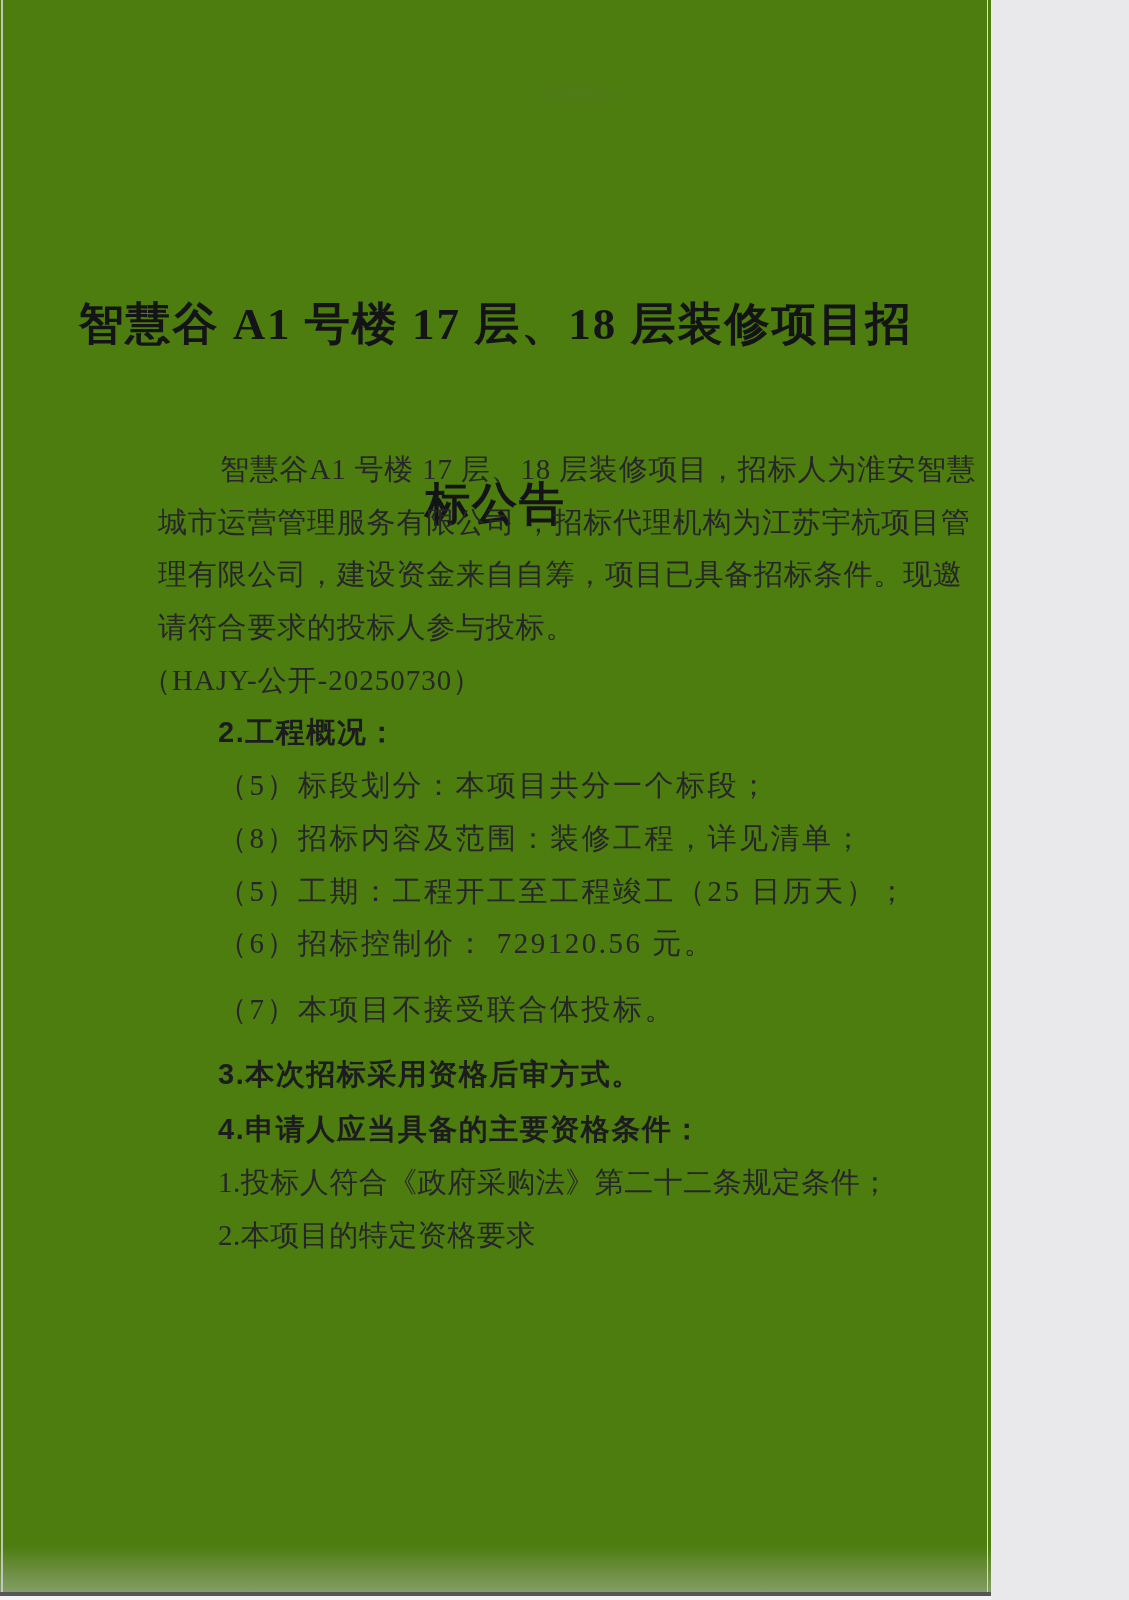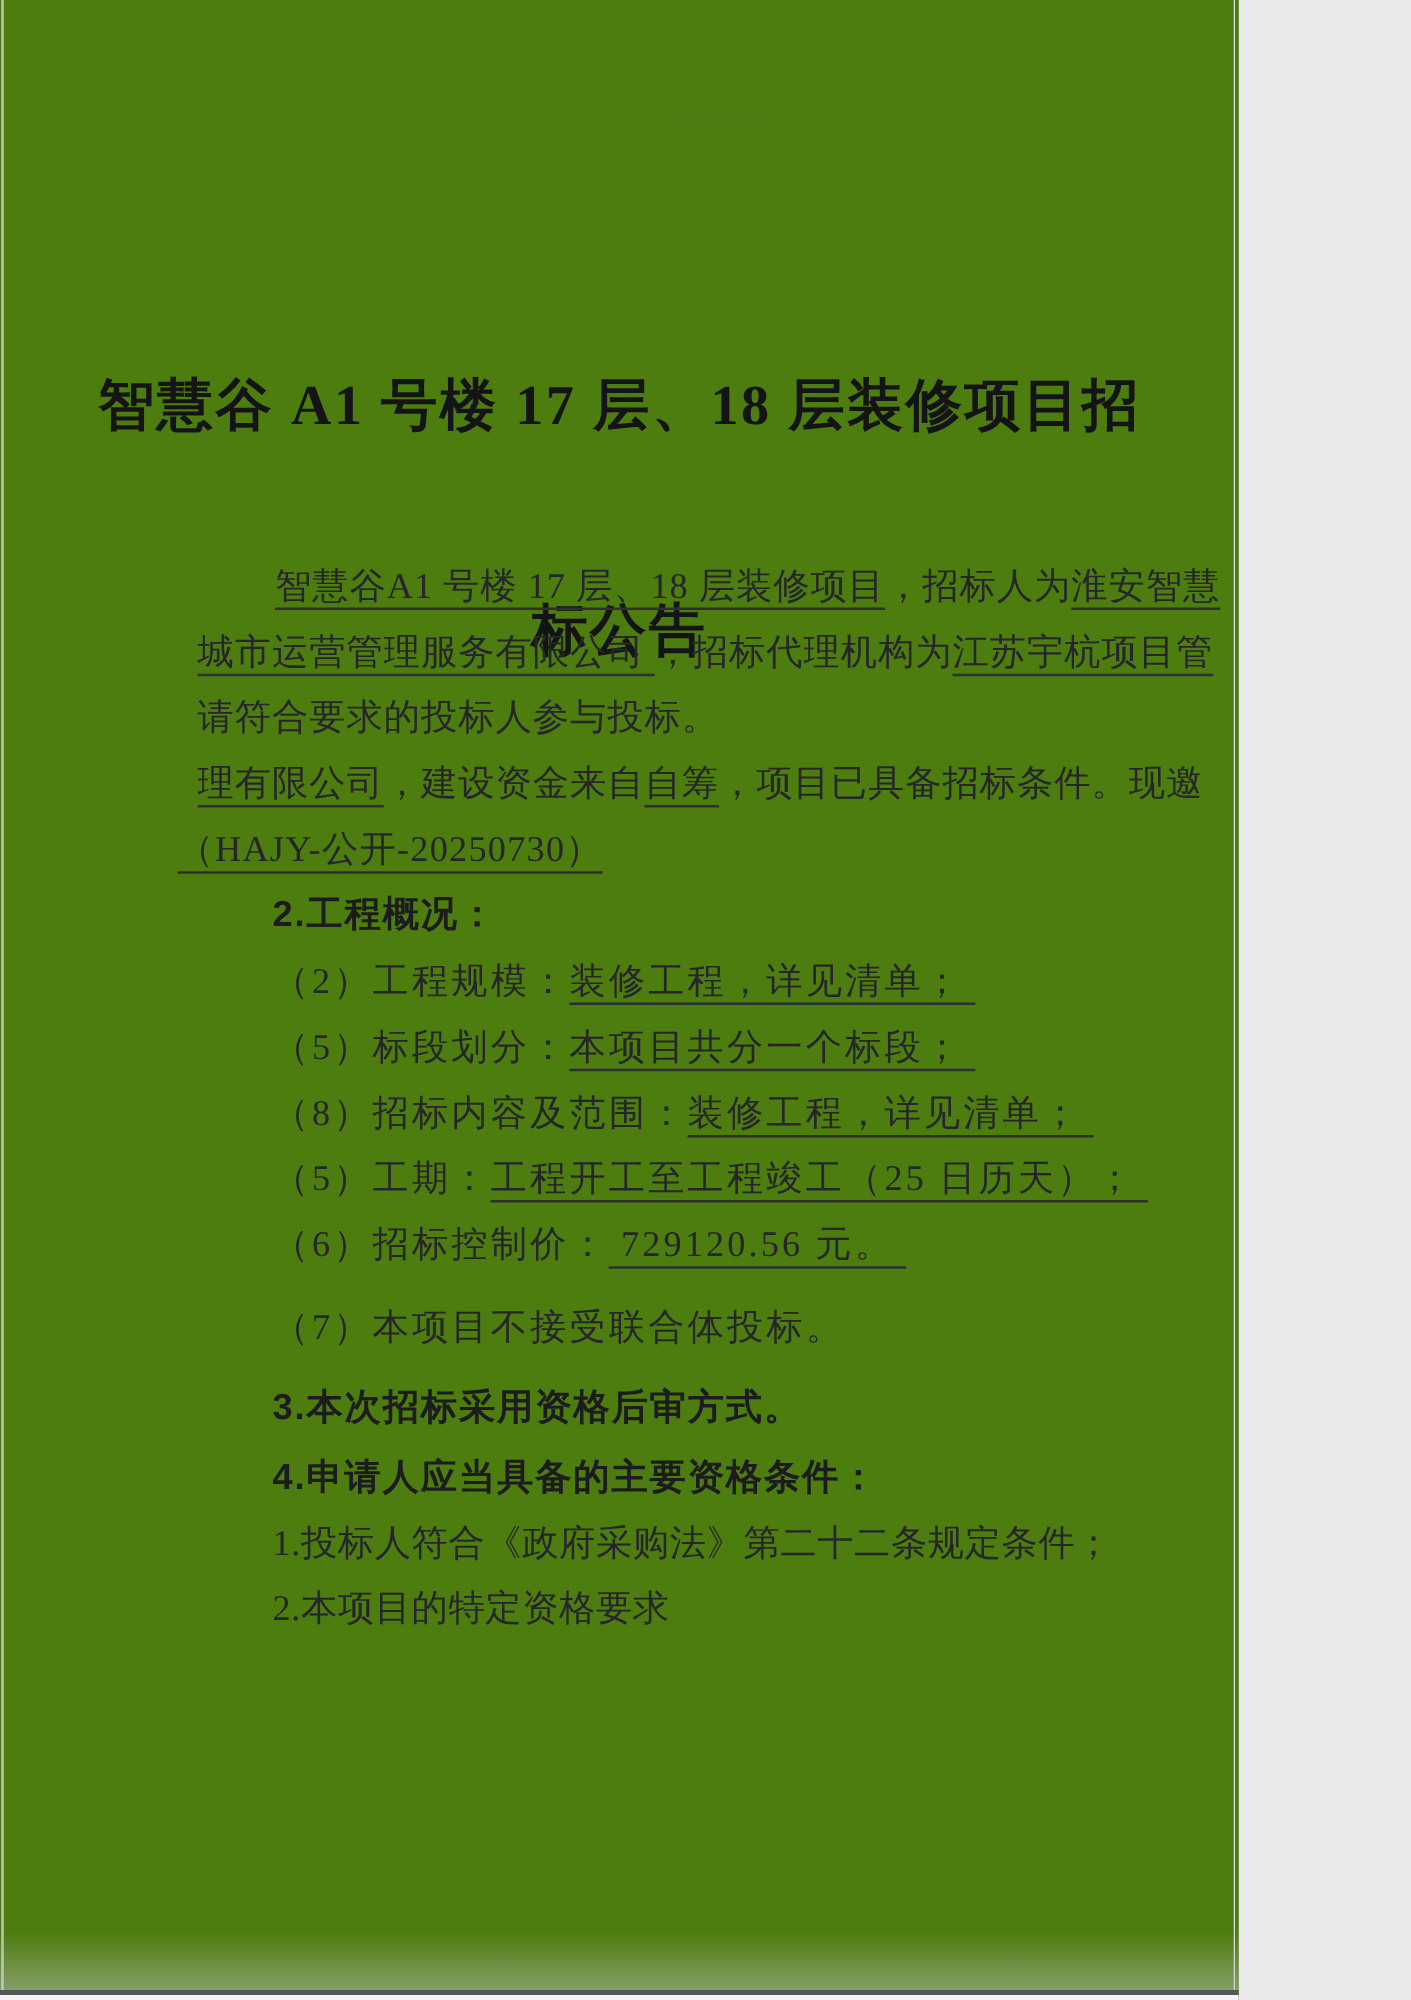--- a/index.html
+++ b/index.html
@@ -33,21 +33,20 @@
   }
   .indent{margin-left:62px;}          
   .item1 {margin-left:67px;letter-spacing:0.5px;}  
   .flush {margin-left:-16px;letter-spacing:1px;}   
   .sub   {margin-left:60px;letter-spacing:2.5px;}  
   .tight {letter-spacing:0.5px;}
   .gap1{margin-top:13px;}
   .gap2{margin-top:12px;}
   .gap3{margin-top:3px;}
   .u{
-    text-decoration:underline;
     text-decoration-thickness:2px;
     text-underline-offset:8px;
     text-decoration-color:#2f2f33;
     text-align:center;
   }
   .hei{
     font-family:"Liberation Sans","DejaVu Sans",sans-serif;
     font-weight:700;
     letter-spacing:1.5px;
     color:#1c1c1f;
@@ -72,25 +71,24 @@
 <div class="page">
 
   <div class="title">
     <div class="title-line">智慧谷 A1 号楼 17 层、18 层装修项目招</div>
     <div class="title-line">标公告</div>
   </div>
 
   <div class="content" id="content">
       <div class="line indent"><span class="u ">智慧谷A1 号楼 17 层、18 层装修项目</span><span class="">，招标人为</span><span class="u ">淮安智慧</span></div>
       <div class="line "><span class="u ">城市运营管理服务有限公司 </span><span class="">，招标代理机构为</span><span class="u ">江苏宇杭项目管</span></div>
+      <div class="line "><span class="u ">理有限公司</span><span class="">，建设资金来自</span><span class="u ">自筹</span><span class="">，项目已具备招标条件。现邀</span></div>
       <div class="line "><span class="">请符合要求的投标人参与投标。</span></div>
-      <div class="line "><span class="u ">理有限公司</span><span class="">，建设资金来自</span><span class="u ">自筹</span><span class="">，项目已具备招标条件。现邀</span></div>
       <div class="line flush"><span class="u ">（HAJY-公开-20250730）</span></div>
       <div class="line sub"><span class="hei">2.工程概况：</span></div>
-      <div class="line sub"><span class="">（2）工程规模：</span><span class="u ">装修工程，详见清单； </span></div>
       <div class="line sub"><span class="">（5）标段划分：</span><span class="u ">本项目共分一个标段； </span></div>
       <div class="line sub"><span class="">（8）招标内容及范围：</span><span class="u ">装修工程，详见清单； </span></div>
       <div class="line sub"><span class="">（5）工期：</span><span class="u ">工程开工至工程竣工（25 日历天）； </span></div>
       <div class="line sub"><span class="">（6）招标控制价：</span><span class="u "> 729120.56 元。 </span></div>
       <div class="line sub gap1"><span class="">（7）本项目不接受联合体投标。</span></div>
       <div class="line sub gap2"><span class="hei">3.本次招标采用资格后审方式。</span></div>
       <div class="line sub gap3"><span class="hei">4.申请人应当具备的主要资格条件：</span></div>
       <div class="line sub tight"><span class="">1.投标人符合《政府采购法》第二十二条规定条件；</span></div>
       <div class="line sub tight"><span class="">2.本项目的特定资格要求</span></div>
     </div>

